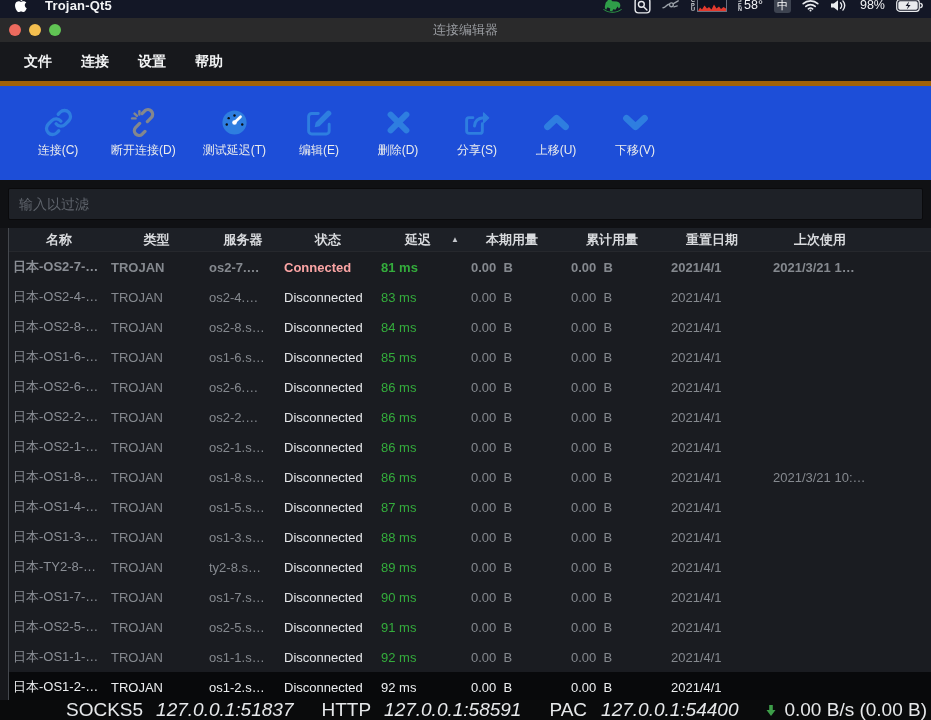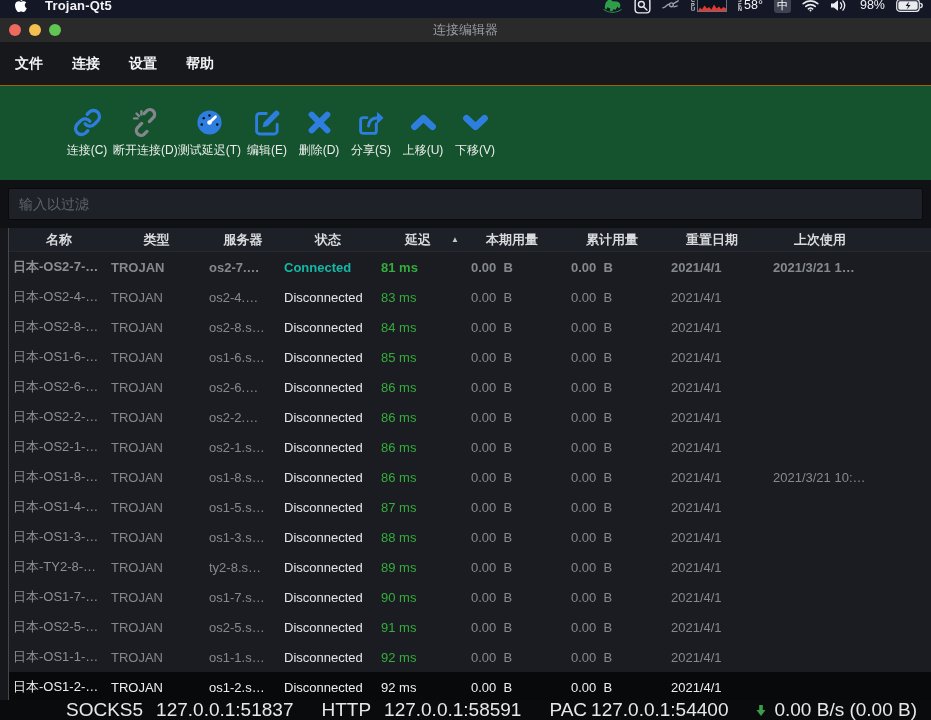--- a/index.html
+++ b/index.html
@@ -22,26 +22,26 @@
 
   
   .title-bar { height:24px; background:#2a2a2b; position:relative; display:flex; align-items:center; }
   .lights { display:flex; gap:8px; margin-left:9px; }
   .light { width:12px; height:12px; border-radius:50%; }
   .light.red { background:#ec6a5e; } .light.yellow { background:#f4bf4f; } .light.green { background:#61c554; }
   .win-title { position:absolute; left:0; right:0; text-align:center; color:#9a9da2; font-size:13px; }
 
   
   .app-menu { height:44px; background:#17181c; display:flex; align-items:center;
-              padding-left:15px; gap:29px; border-bottom:1px solid #a16207; }
+              padding-left:24px; gap:29px; border-bottom:5px solid #a16207; }
   .menu-item { color:#f2f3f4; font-size:14px; font-weight:bold; cursor:default; }
 
   
-  .toolbar { height:94px; background:#14532d; display:flex; align-items:center;
-             padding-left:61px; }
+  .toolbar { height:94px; background:#1d4ed8; display:flex; align-items:center;
+             padding-left:32px; gap:27px; }
   .tool-item { display:flex; flex-direction:column; align-items:center; min-width:52px; }
   .tool-icon { width:30px; height:30px; display:flex; align-items:center; justify-content:center; }
   .tool-icon svg { width:29px; height:29px; }
   .tool-label { margin-top:5px; color:#eceded; font-size:12px; white-space:nowrap; }
 
   
   .filter-strip { height:48px; background:#101114; padding:8px; }
   .filter-input { width:100%; height:32px; background:#1e2127; border:1px solid #0a0a0c;
                   border-radius:2px; color:#c8cbd0; font-size:14px; padding:0 10px; outline:none;
                   font-family:inherit; }
@@ -61,30 +61,30 @@
   .trow { height:30px; font-size:13px; color:#85898f; white-space:pre; }
   .td { overflow:hidden; }
   .td-name   { padding-left:4px;  color:#8b8f96; }
   .td-type   { padding-left:2px; }
   .td-server { padding-left:5px; }
   .td-status { padding-left:2px;  color:#e3e5e8; }
   .td-latency{ padding-left:7px;  color:#34ad3c; }
   .td-current,.td-total,.td-reset { padding-left:9px; }
   .td-last   { padding-left:11px; }
   .trow.connected { font-weight:bold; }
-  .trow.connected .td-status { color:#14b8a6; }
+  .trow.connected .td-status { color:#fca5a5; }
   .trow.selected { background:#08090b; color:#eceef0; }
   .trow.selected .td-name, .trow.selected .td-status,
   .trow.selected .td-latency { color:#eceef0; }
 
   
   .status-bar { height:20px; background:#0a0b0c; display:flex; align-items:center;
                 padding-left:66px; color:#e6e8ea; font-size:19px; white-space:nowrap; }
   .sb-label { }
-  .sb-value { margin-left:13px; }
+  .sb-value { margin-left:13px;font-style:italic; }
   .sb-div { width:1px; height:13px; background:#55585e; margin:0 14px; }
   .speed { display:flex; align-items:center; gap:8px; }
   .speed.down { min-width:196px; }
   .arrow-ico { display:inline-flex; }
 </style>
 </head>
 <body>
 
 <div class="system-bar">
   <span class="apple">
@@ -297,21 +297,21 @@
 </div>
 
 <div class="status-bar">
   <span class="sb-label">SOCKS5</span>
   <span class="sb-value">127.0.0.1:51837</span>
   <span class="sb-div"></span>
   <span class="sb-label">HTTP</span>
   <span class="sb-value">127.0.0.1:58591</span>
   <span class="sb-div"></span>
   <span class="sb-label">PAC</span>
-  <span class="sb-value" style="margin-left:4px">127.0.0.1:54400</span>
+  <span class="sb-value" style="margin-left:14px">127.0.0.1:54400</span>
   <span class="sb-div"></span>
   <span class="speed down">
     <span class="arrow-ico">
       <svg width="10" height="13" viewBox="0 0 10 12" fill="#3d9e49">
           <path d="M3.2.5h3.6v5h2.7L5 11.5.5 5.5h2.7z"></path>
         </svg>
     </span>
     <span>0.00 B/s (0.00 B)</span>
   </span>
   <span class="sb-div"></span>

